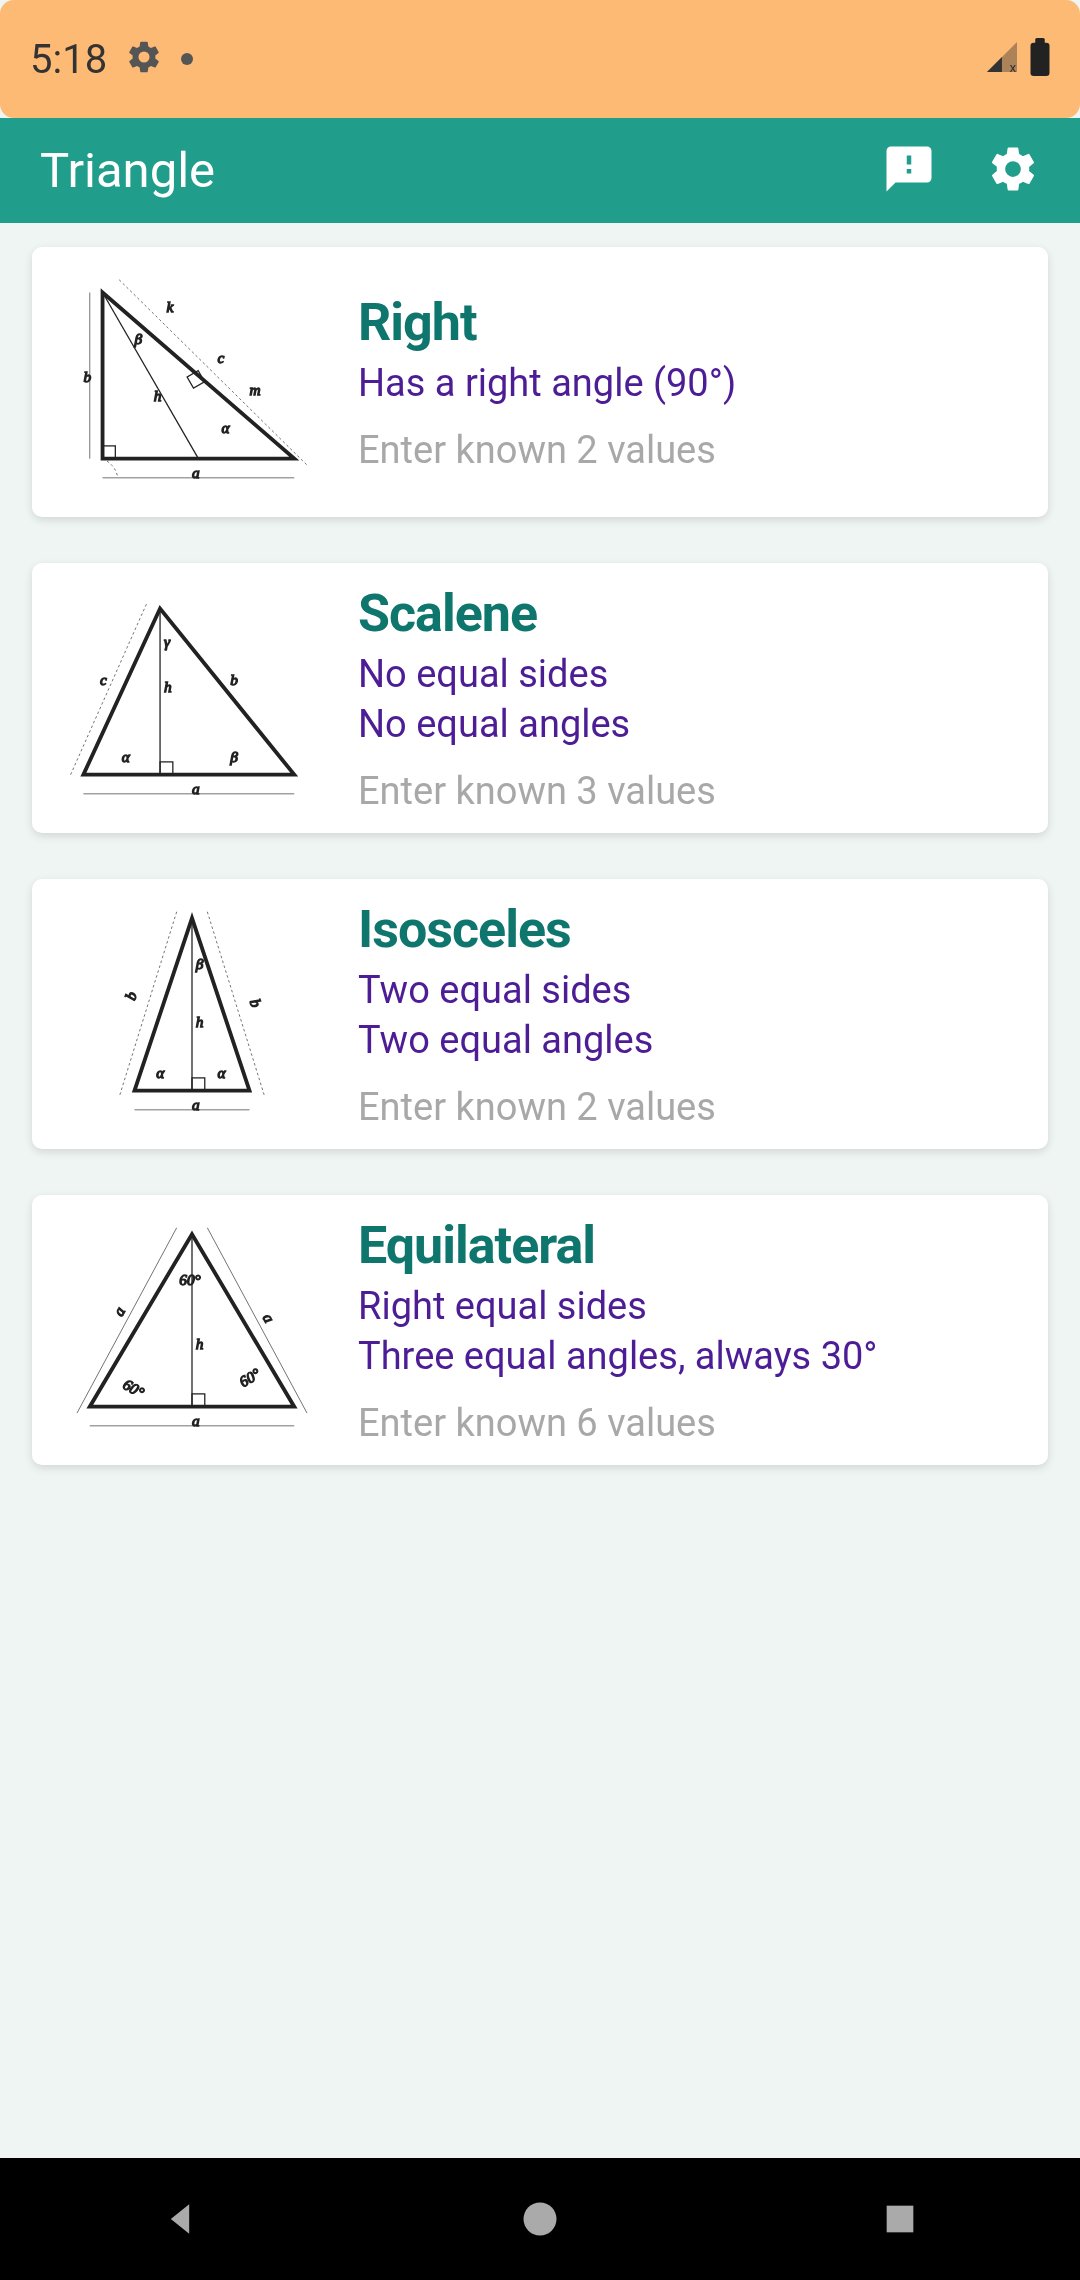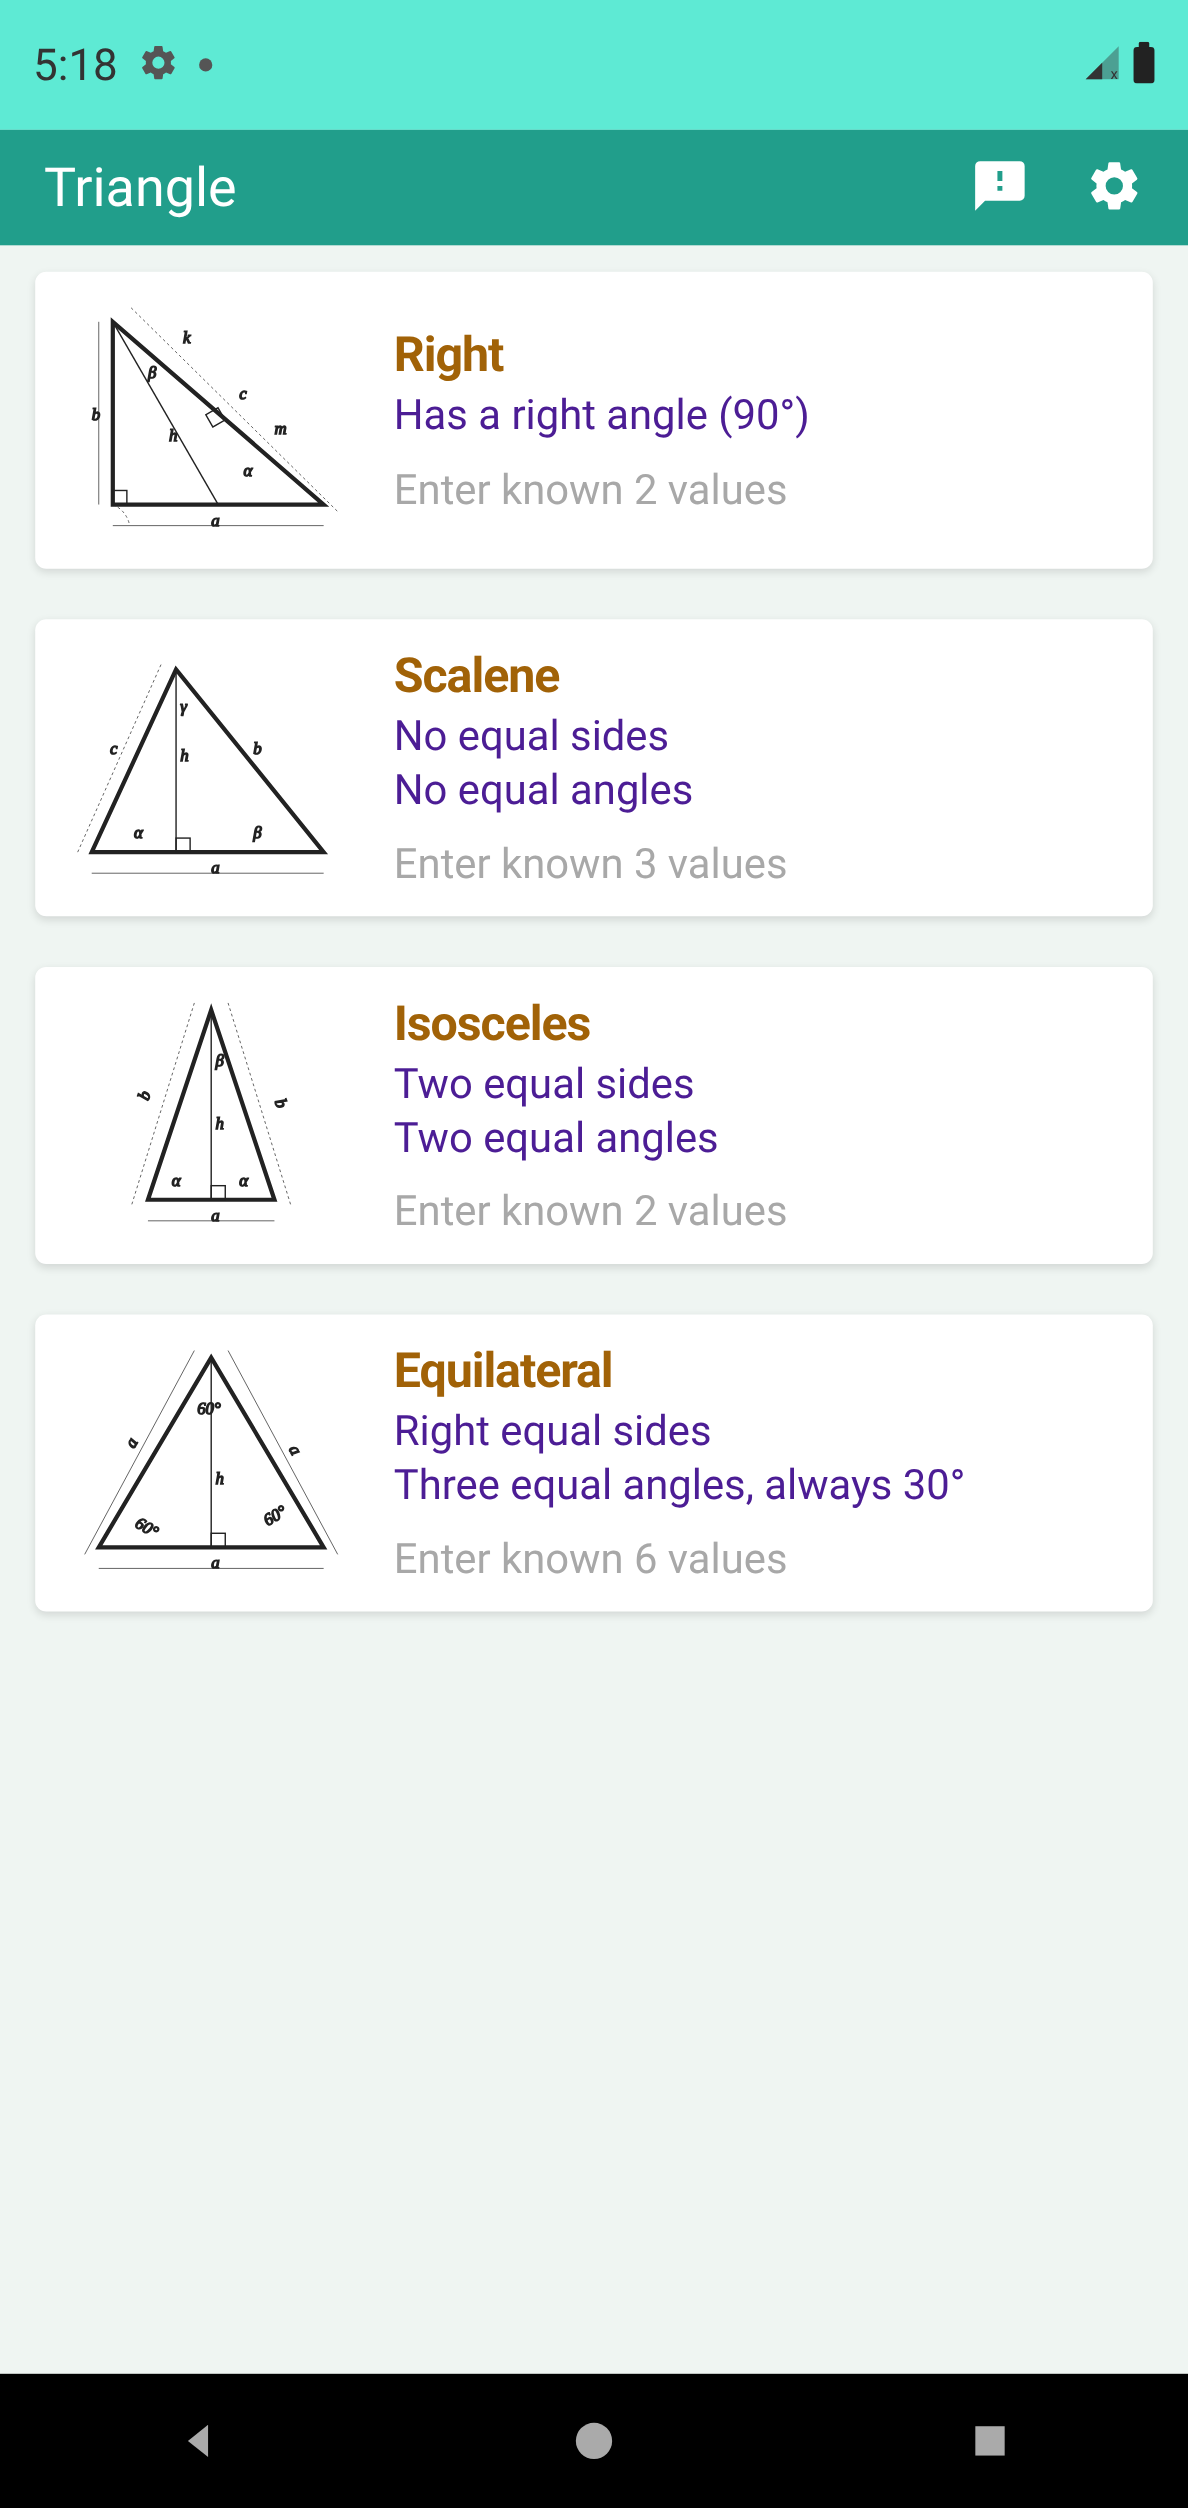--- a/index.html
+++ b/index.html
@@ -10,21 +10,22 @@
       font-family: -apple-system, BlinkMacSystemFont, 'Segoe UI', Roboto, sans-serif;
       overflow: hidden;
       position: relative;
     }
     .status-bar {
       height: 118px;
       display: flex;
       align-items: center;
       justify-content: space-between;
       padding: 0 30px;
-      background: #5eead4;
+      background: #fdba74;
+      border-radius: 14px;
     }
     .status-left {
       display: flex;
       align-items: center;
       gap: 18px;
     }
     .status-time {
       font-size: 40px;
       color: #333;
       font-weight: 400;
@@ -71,23 +72,23 @@
       flex-shrink: 0;
       display: flex;
       align-items: center;
       justify-content: center;
     }
     .card-text {
       flex: 1;
       padding-left: 26px;
     }
     .card-title {
-      font-size: 44px;
+      font-size: 52px;
       font-weight: 700;
-      color: #a16207;
+      color: #0f766e;
       margin-bottom: 6px;
       letter-spacing: -1px;
     }
     .card-desc {
       font-size: 38px;
       color: #4c1d95;
       line-height: 1.3;
       font-weight: 400;
     }
     .card-hint {

